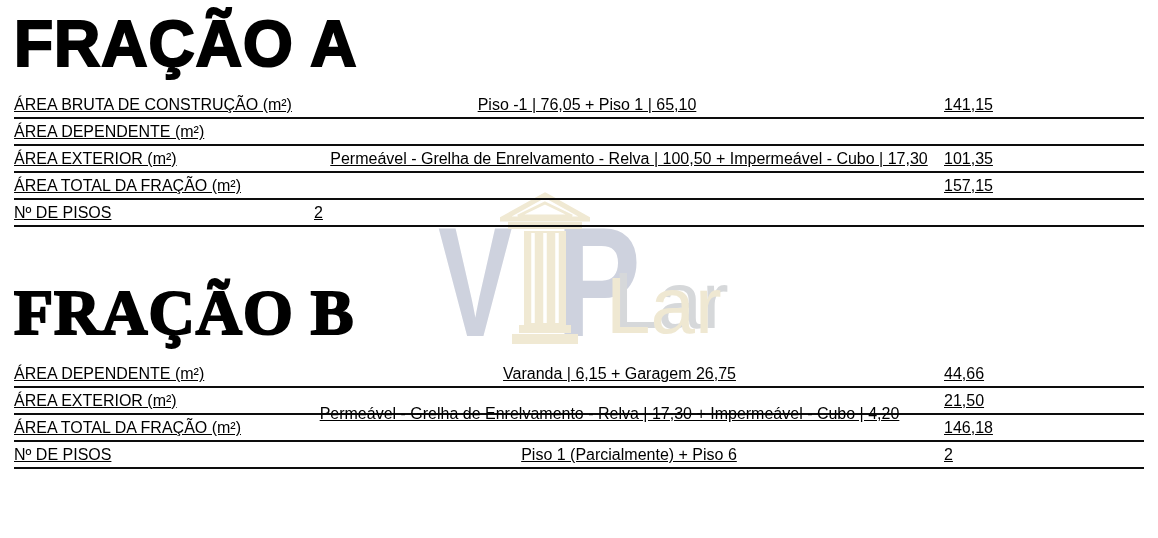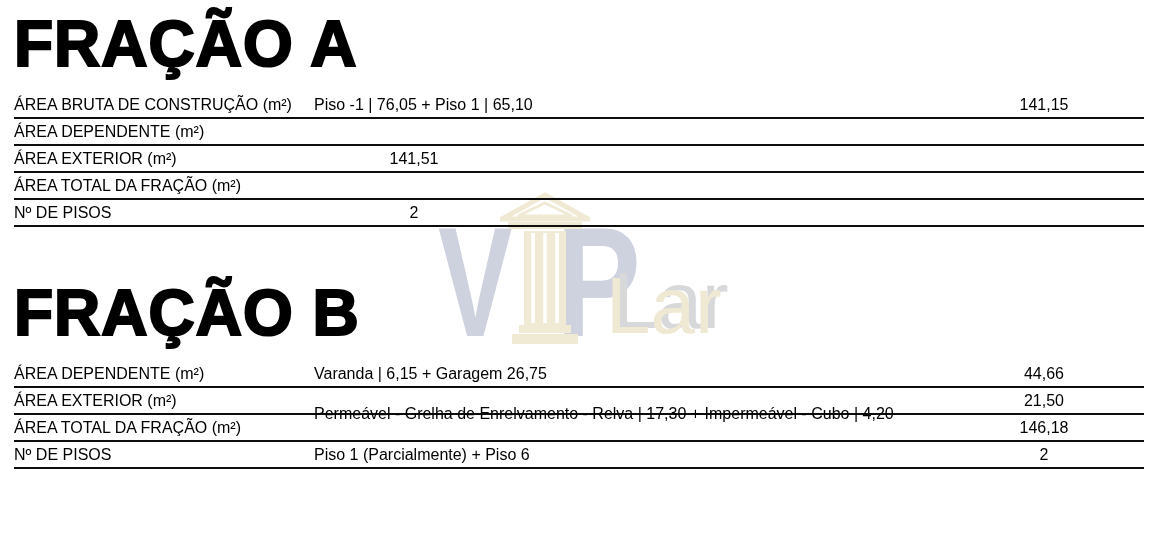--- a/index.html
+++ b/index.html
@@ -14,27 +14,27 @@
   .wm-v { left:0;   top:13px; font-size:155px; transform:scaleX(0.72); transform-origin:left top; }
   .wm-p { left:118px; top:13px; font-size:155px; transform:scaleX(0.82); transform-origin:left top; }
   .wm-pillar { position:absolute; left:62px; top:0; }
   .wm-lar { position:absolute; left:168px; top:74px; font-size:80px; line-height:1;
             font-weight:normal; color:#efe8d2; text-shadow:7px -5px 0 #d6d8da; }
 
   
   .sheet { position:relative; z-index:1; padding:14px 14px 0 14px; }
   .section-title { font-size:64px; line-height:60px; font-weight:bold;
                    letter-spacing:1px; -webkit-text-stroke:2.2px #000; white-space:nowrap; }
-  .title-b { margin-top:56px; }
-  .area-table { margin-top:18px; width:1130px; }
+  .title-b { margin-top:56px;font-family:Liberation Serif, serif; }
+  .area-table { margin-top:18px; width:1130px;text-decoration:underline; }
   .row { display:flex; align-items:center; height:27px; border-bottom:2px solid #0d0d0d;
          font-size:16px; line-height:27px; }
   .cell-label  { width:300px; white-space:nowrap; }
-  .cell-detail { flex:1; text-align:left; white-space:nowrap; }
-  .cell-value  { width:200px; text-align:center; white-space:nowrap; }
+  .cell-detail { flex:1; text-align:center; white-space:nowrap; }
+  .cell-value  { width:200px; text-align:left; white-space:nowrap; }
 
   
   .table-a .row:nth-child(1) .cell-detail { padding-right:84px; }
   .table-a .row:nth-child(2) .cell-detail { padding-right:52px; }
   .table-b .row:nth-child(1) .cell-detail { padding-right:19px; }
   .table-b .row:nth-child(2) .cell-detail { padding-right:39px;margin-top:26px; }
 </style>
 </head>
 <body>
 
@@ -65,25 +65,27 @@
       <div class="row">
         <div class="cell-label">ÁREA BRUTA DE CONSTRUÇÃO (m²)</div>
         <div class="cell-detail">Piso -1 | 76,05 + Piso 1 | 65,10</div>
         <div class="cell-value">141,15</div>
       </div>
       <div class="row">
         <div class="cell-label">ÁREA DEPENDENTE (m²)</div>
       </div>
       <div class="row">
         <div class="cell-label">ÁREA EXTERIOR (m²)</div>
-        <div class="cell-value">141,51</div>
+        <div class="cell-detail">Permeável - Grelha de Enrelvamento - Relva | 100,50 + Impermeável - Cubo | 17,30</div>
+        <div class="cell-value">101,35</div>
       </div>
       <div class="row">
         <div class="cell-label">ÁREA TOTAL DA FRAÇÃO (m²)</div>
         <div class="cell-detail"></div>
+        <div class="cell-value">157,15</div>
       </div>
       <div class="row">
         <div class="cell-label">Nº DE PISOS</div>
         <div class="cell-value">2</div>
       </div>
     </div>
 
     <h1 class="section-title title-b">FRAÇÃO B</h1>
 
     <div class="area-table table-b">

